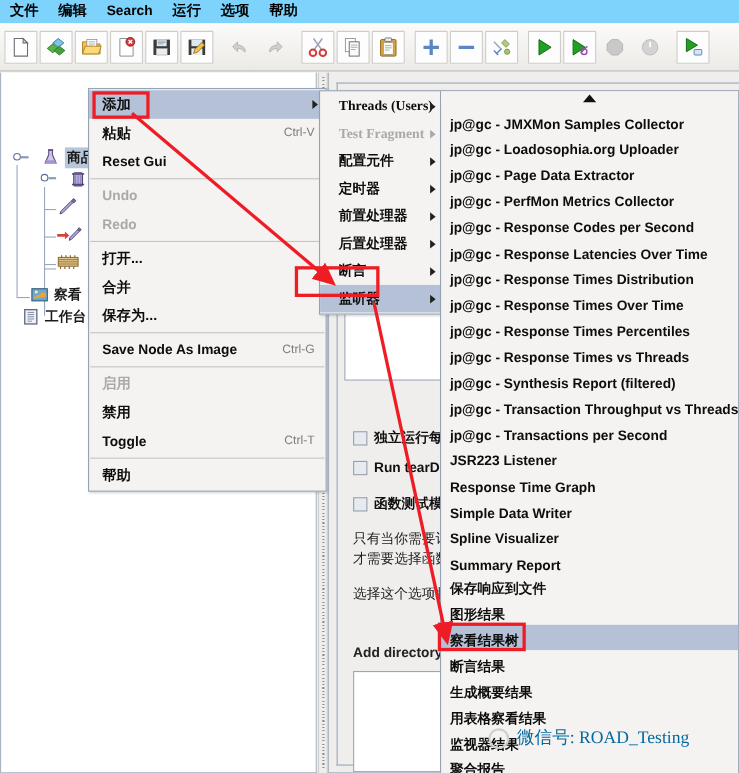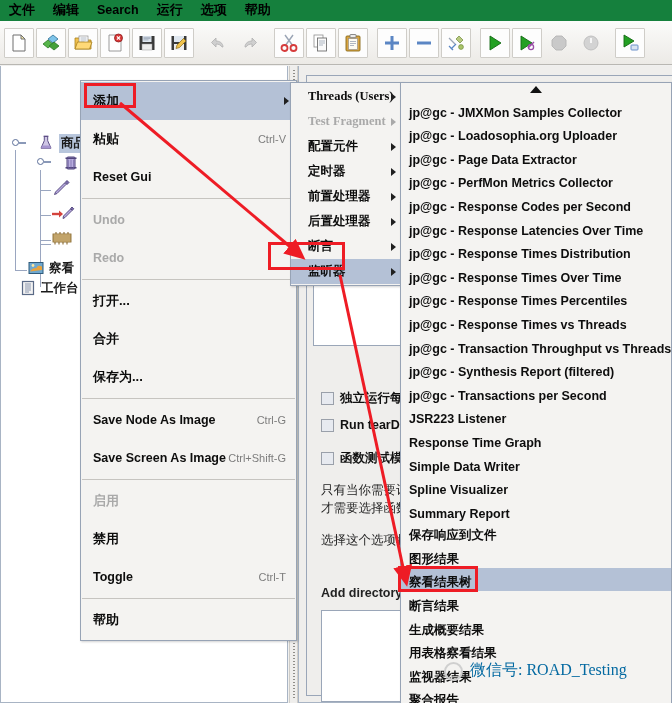--- a/index.html
+++ b/index.html
@@ -12,21 +12,21 @@
   #app {
     position: relative;
     width: 672px; height: 703px;
     background: #f0f0ef;
     overflow: hidden;
   }
 
   
   .menubar {
     position: absolute; left: 0; top: 0; width: 672px; height: 21px;
-    background: #15803d;
+    background: #7dd3fc;
     border-bottom: 1px solid #d9d7d3;
     display: flex; align-items: center;
   }
   .menubar .mb-item {
     font-size: 13px; font-weight: bold; color: #000;
     padding: 1px 9px 2px 9px; line-height: 18px; white-space: nowrap;
   }
   .menubar .mb-item.latin { font-size: 12.5px; }
 
   
@@ -101,21 +101,21 @@
 
   
   .menu {
     position: absolute; background: #f4f3f1;
     border: 1px solid #97a3b5; box-sizing: border-box;
     box-shadow: 1px 1px 2px rgba(0,0,0,0.18);
     padding: 1px 0;
   }
   .mi {
     position: relative; display: flex; align-items: center;
-    height: 38px; padding: 0 8px 0 12px; font-size: 13px;
+    height: 26px; padding: 0 8px 0 12px; font-size: 13px;
     color: #0d0d0d; white-space: nowrap; box-sizing: border-box;
     font-weight: bold;
   }
   .mi.latin { font-weight: bold; font-size: 12.5px; }
   .mi.disabled { color: #a9a9a9; }
   .mi.hl { background: #b4c1d6; }
   .mi .accel {
     position: absolute; right: 10px; font-size: 11px;
     color: #7d7d7d; font-weight: normal;
   }
@@ -527,24 +527,20 @@
       <span>保存为...</span>
     </div>
 
     <div class="msep"></div>
 
     <div class="mi latin">
       <span>Save Node As Image</span>
       <span class="accel">Ctrl-G</span>
     </div>
 
-    <div class="mi latin">
-      <span>Save Screen As Image</span>
-      <span class="accel">Ctrl+Shift-G</span>
-    </div>
 
     <div class="msep"></div>
 
     <div class="mi disabled">
       <span>启用</span>
     </div>
 
     <div class="mi">
       <span>禁用</span>
     </div>
@@ -625,24 +621,24 @@
     <div class="mi latin">
       <span>jp@gc - Response Times Over Time</span>
       </div>
     <div class="mi latin">
       <span>jp@gc - Response Times Percentiles</span>
       </div>
     <div class="mi latin">
       <span>jp@gc - Response Times vs Threads</span>
       </div>
     <div class="mi latin">
+      <span>jp@gc - Synthesis Report (filtered)</span>
+      </div>
+    <div class="mi latin">
       <span>jp@gc - Transaction Throughput vs Threads</span>
-      </div>
-    <div class="mi latin">
-      <span>jp@gc - Synthesis Report (filtered)</span>
       </div>
     <div class="mi latin">
       <span>jp@gc - Transactions per Second</span>
       </div>
     <div class="mi latin">
       <span>JSR223 Listener</span>
       </div>
     <div class="mi latin">
       <span>Response Time Graph</span>
       </div>

